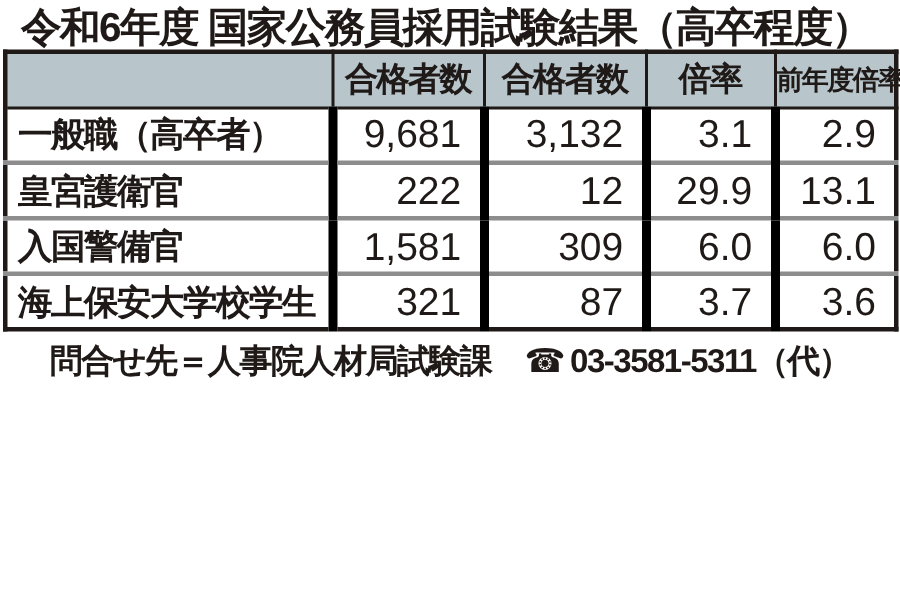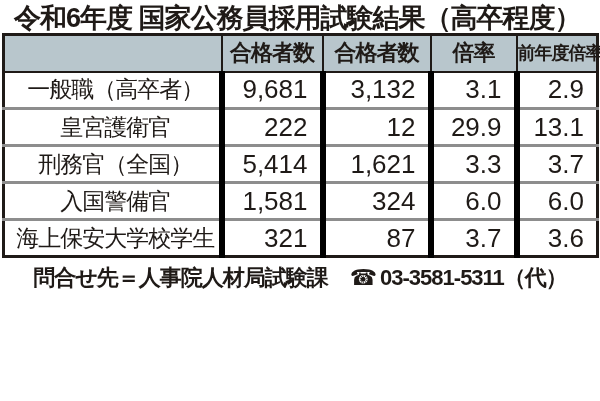--- a/index.html
+++ b/index.html
@@ -55,23 +55,23 @@
     font-size: 26px;
     text-align: right;
     vertical-align: middle;
     padding: 0 12px 0 0;
     white-space: nowrap;
   }
   tbody td:first-child { border-left: none; }
   tbody tr:first-child td { border-top: none; }
   tbody td.label {
     font-size: 23px;
-    font-weight: 400;
+    font-weight: 700;
     letter-spacing: -1px;
-    text-align: center;
+    text-align: left;
     padding: 0 0 0 7px;
   }
   .footer {
     margin-top: 5px;
     text-align: center;
     font-size: 22px;
     font-weight: bold;
     letter-spacing: -1px;
     white-space: nowrap;
   }
@@ -109,30 +109,23 @@
       <td>2.9</td>
     </tr>
     <tr>
       <td class="label">皇宮護衛官</td>
       <td>222</td>
       <td>12</td>
       <td>29.9</td>
       <td>13.1</td>
     </tr>
     <tr>
-      <td class="label">刑務官（全国）</td>
-      <td>5,414</td>
-      <td>1,621</td>
-      <td>3.3</td>
-      <td>3.7</td>
-    </tr>
-    <tr>
       <td class="label">入国警備官</td>
       <td>1,581</td>
-      <td>324</td>
+      <td>309</td>
       <td>6.0</td>
       <td>6.0</td>
     </tr>
     <tr>
       <td class="label">海上保安大学校学生</td>
       <td>321</td>
       <td>87</td>
       <td>3.7</td>
       <td>3.6</td>
     </tr>

